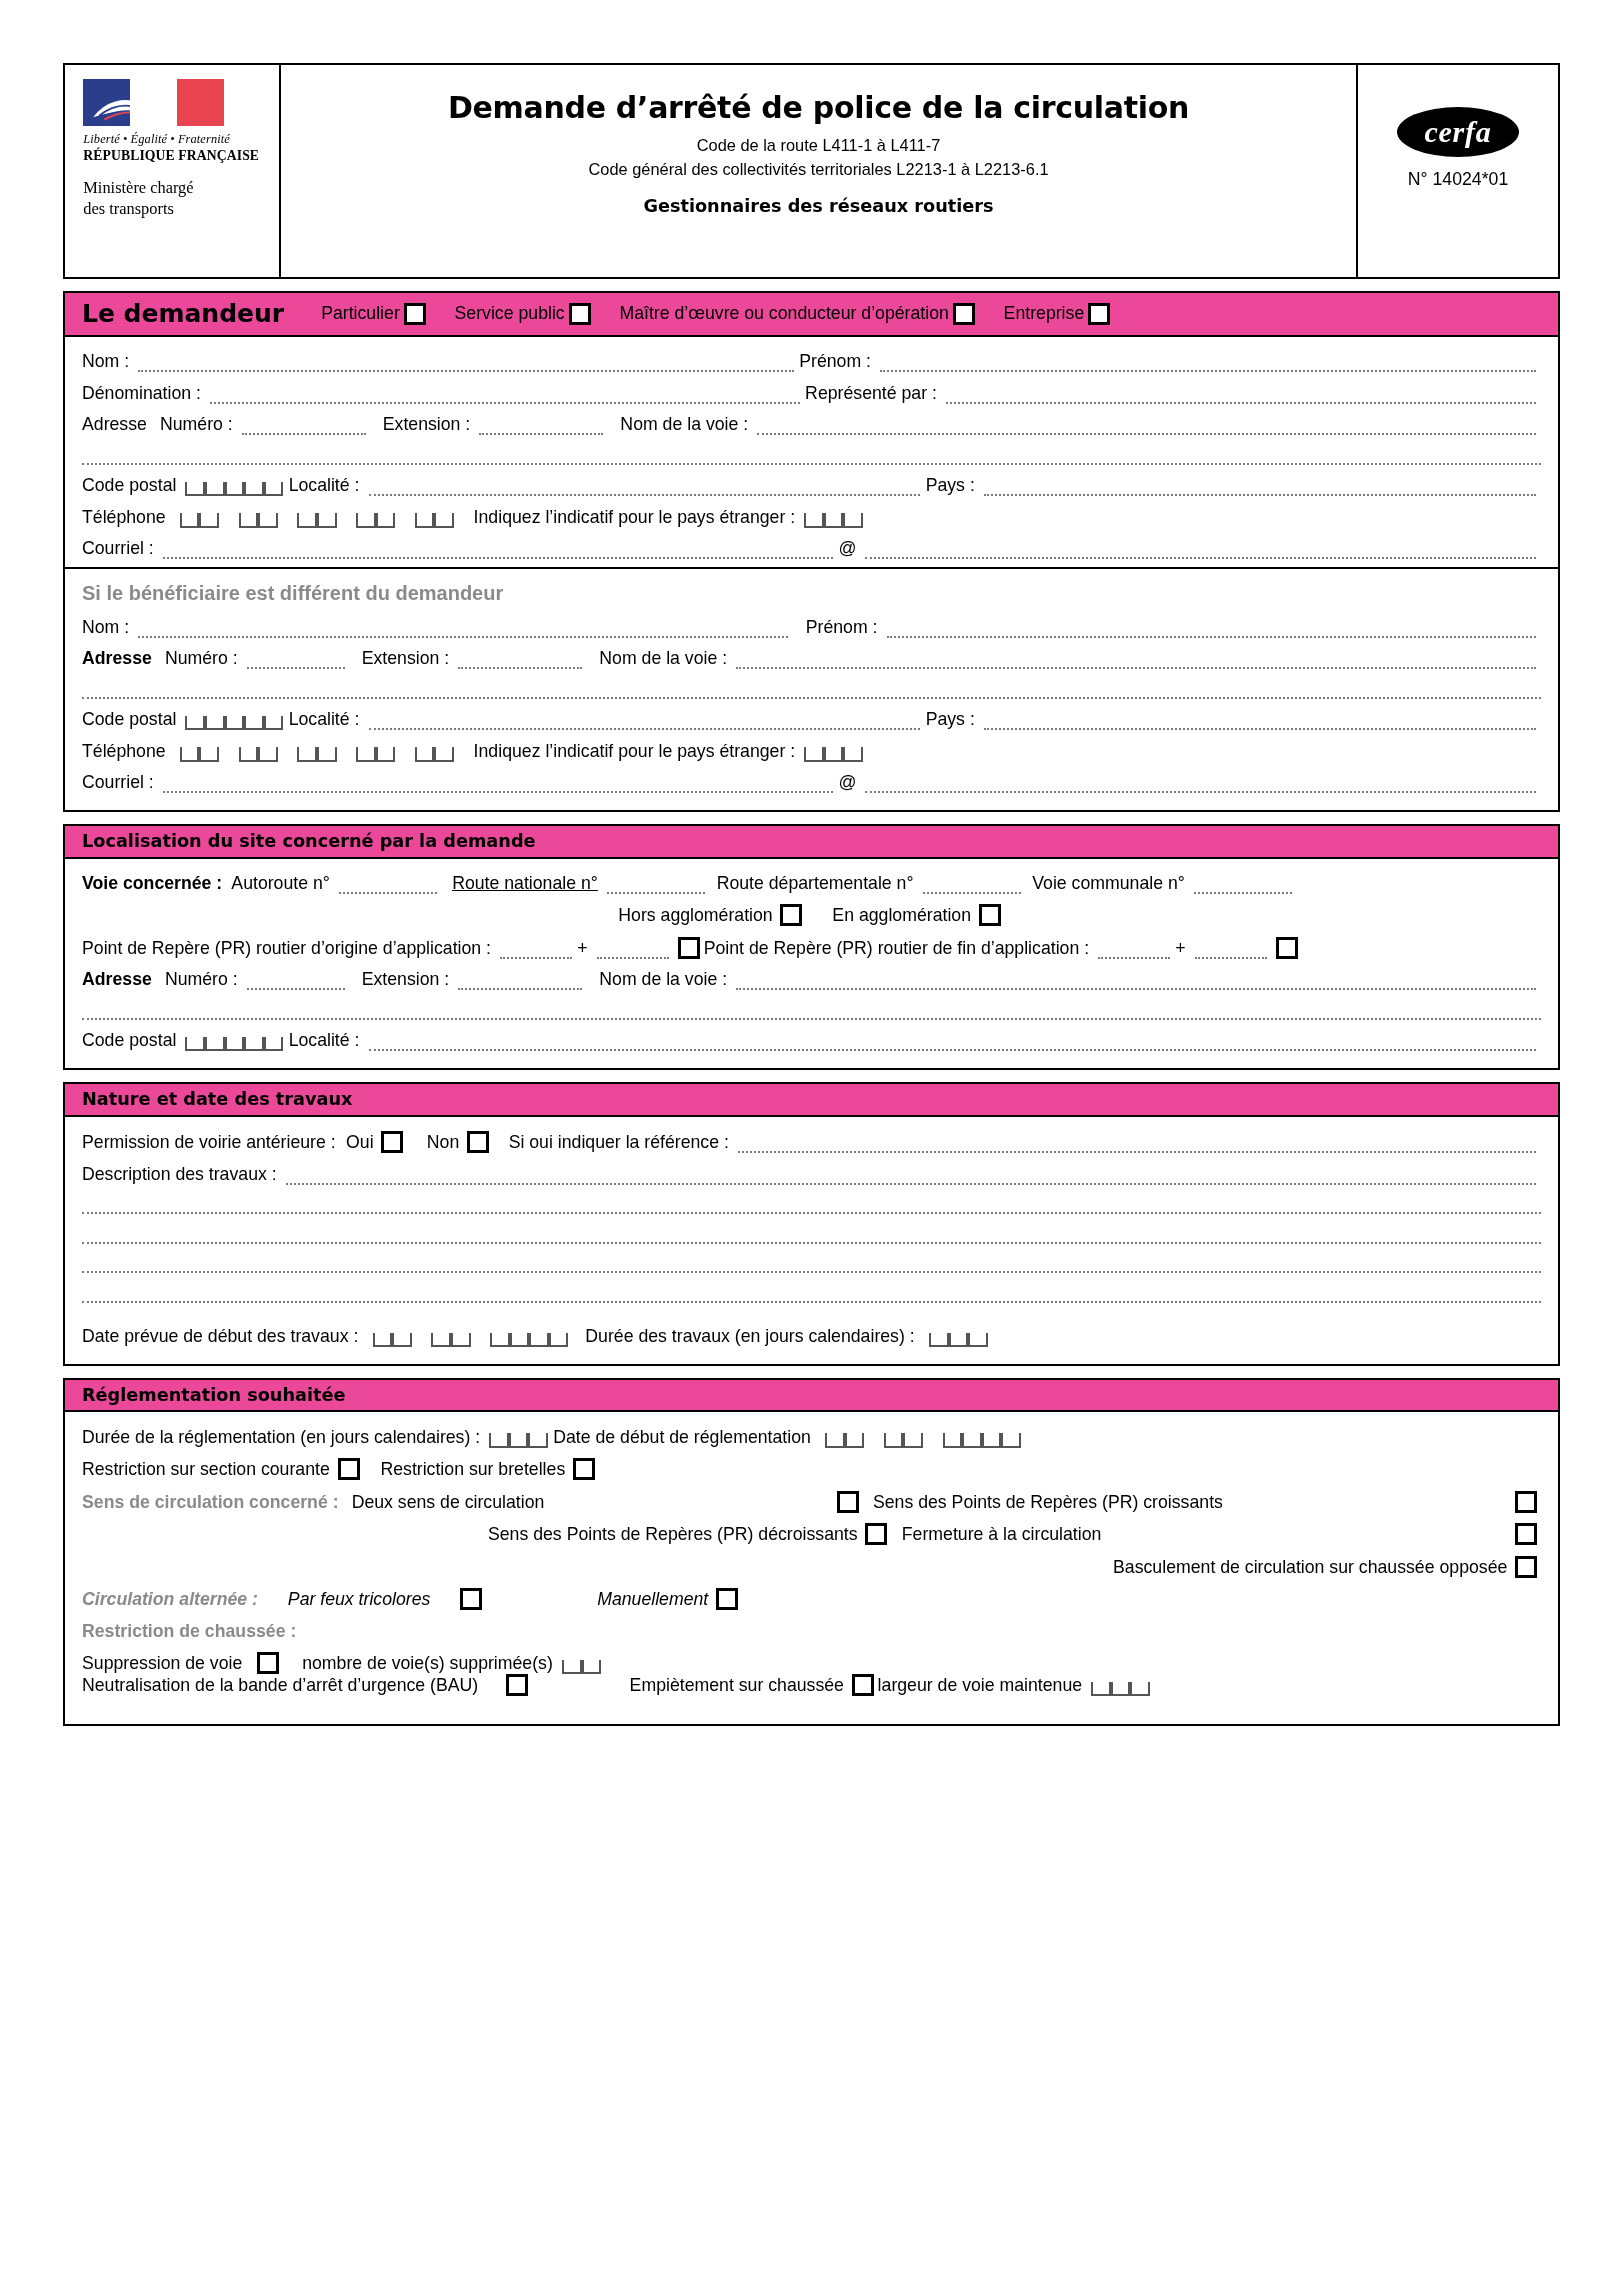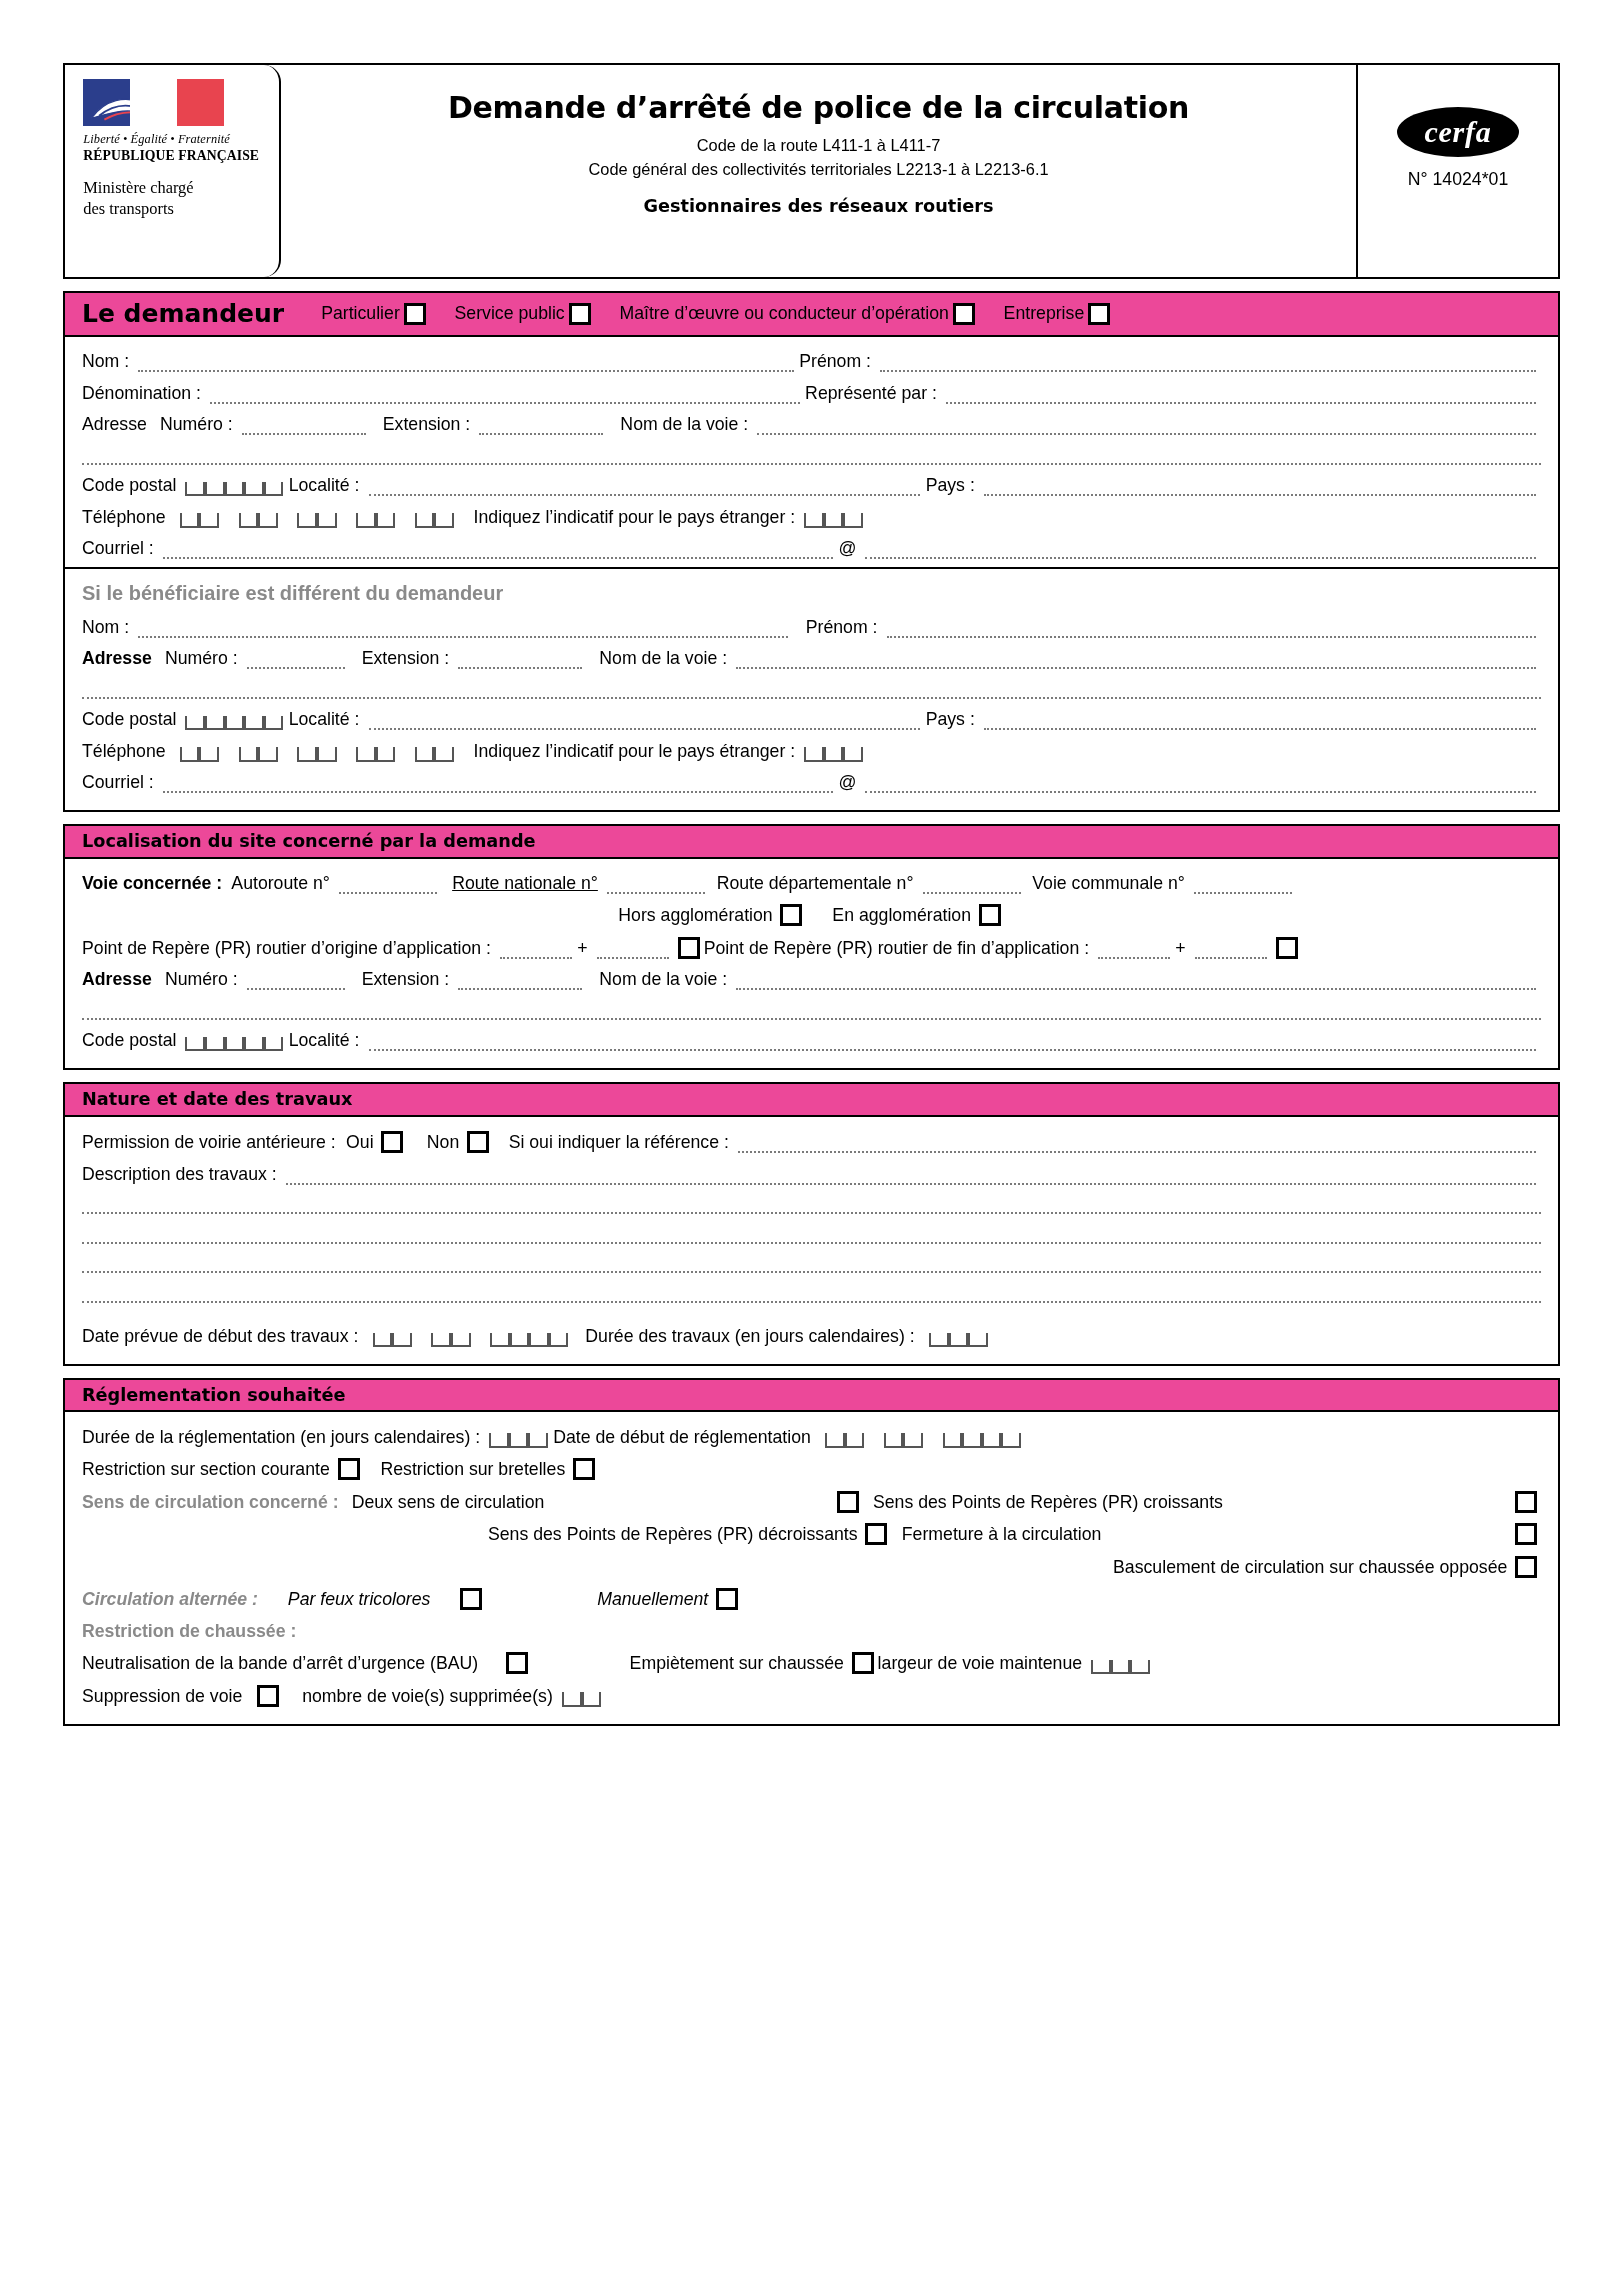--- a/index.html
+++ b/index.html
@@ -27,21 +27,20 @@
     height: 216px;
     box-sizing: border-box;
   }
   .header-logo {
     width: 216px;
     border-right: 2px solid #000;
     box-sizing: border-box;
     padding: 14.4px 11.8px 6.5px 18.3px;
     display: flex;
     flex-direction: column;
-    border-radius: 17px;
   }
   .flag {
     display: flex;
     height: 47px;
     width: 141px;
     align-items: stretch;
   }
   .flag .blue  { width: 33.33%; background:#2b3e8c; }
   .flag .white { width: 33.33%; background:#ffffff; position: relative; }
   .flag .red   { width: 33.33%; background:#e8444f; }
@@ -640,41 +639,41 @@
         <span class="cb" style="margin-left:26px;"></span>
         <span style="width:111px;"></span>
         <span class="lbl">Manuellement</span>
         <span class="cb"></span>
       </div>
 
       <div class="row">
         <span class="lbl gray-lbl">Restriction de chaussée :</span>
       </div>
 
+      <div class="row" style="margin-bottom:0;">
+        <span class="lbl">Suppression de voie</span>
+        <span class="cb" style="margin-left:10.5px;"></span>
+        <span class="lbl" style="margin-left:19.6px;">nombre de voie(s) supprimée(s)</span>
+        <span class="comb">
+          <span class="cell"></span>
+            <span class="cell"></span>
+        </span>
+      </div>
+
       <div class="row">
         <span class="lbl">Neutralisation de la bande d’arrêt d’urgence (BAU)</span>
         <span class="cb" style="margin-left:23.6px;"></span>
         <span style="width:98px;"></span>
         <span class="lbl">Empiètement sur chaussée</span>
         <span class="cb"></span>
         <span class="lbl">largeur de  voie maintenue</span>
         <span class="comb">
           <span class="cell"></span>
             <span class="cell"></span>
             <span class="cell"></span>
         </span>
       </div>
 
-      <div class="row" style="margin-bottom:0;">
-        <span class="lbl">Suppression de voie</span>
-        <span class="cb" style="margin-left:10.5px;"></span>
-        <span class="lbl" style="margin-left:19.6px;">nombre de voie(s) supprimée(s)</span>
-        <span class="comb">
-          <span class="cell"></span>
-            <span class="cell"></span>
-        </span>
-      </div>
-
     </div>
   </div>
 
 </div>
 
 
 </body></html>

